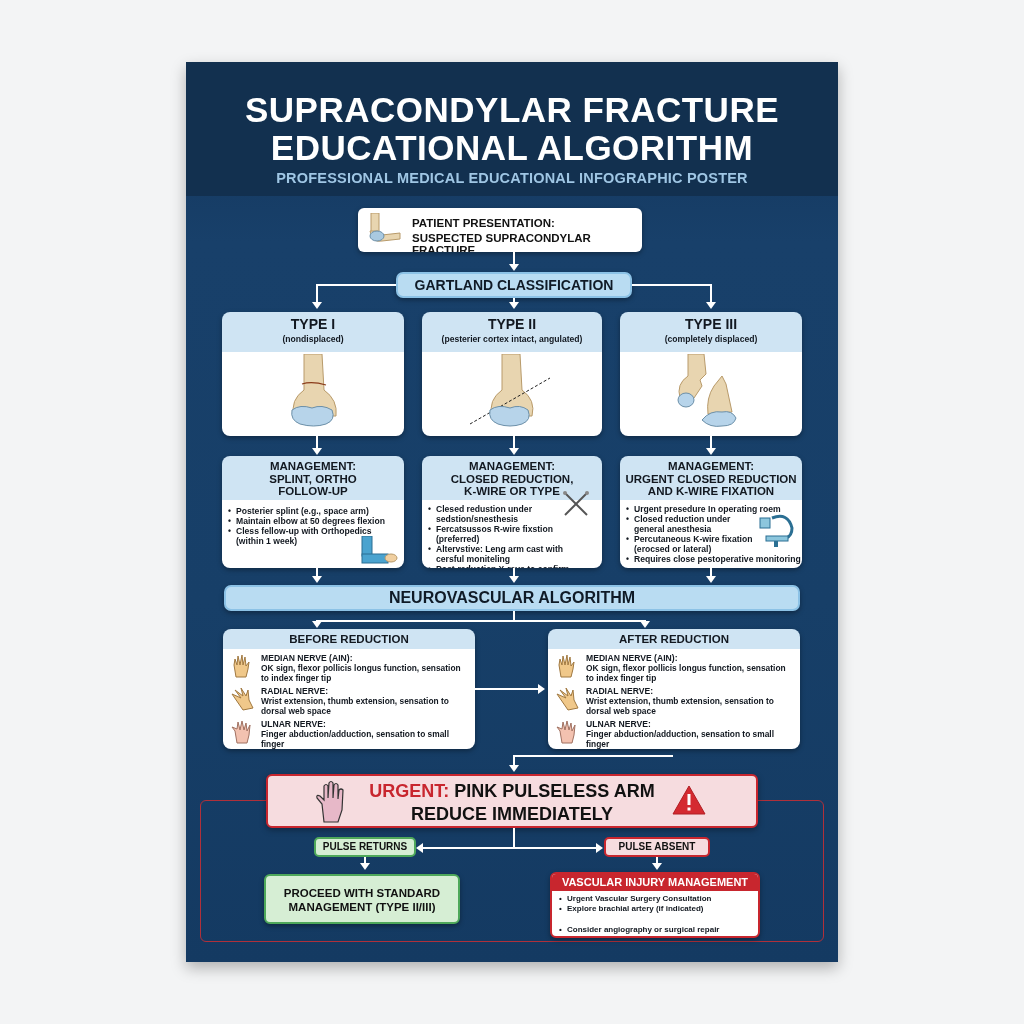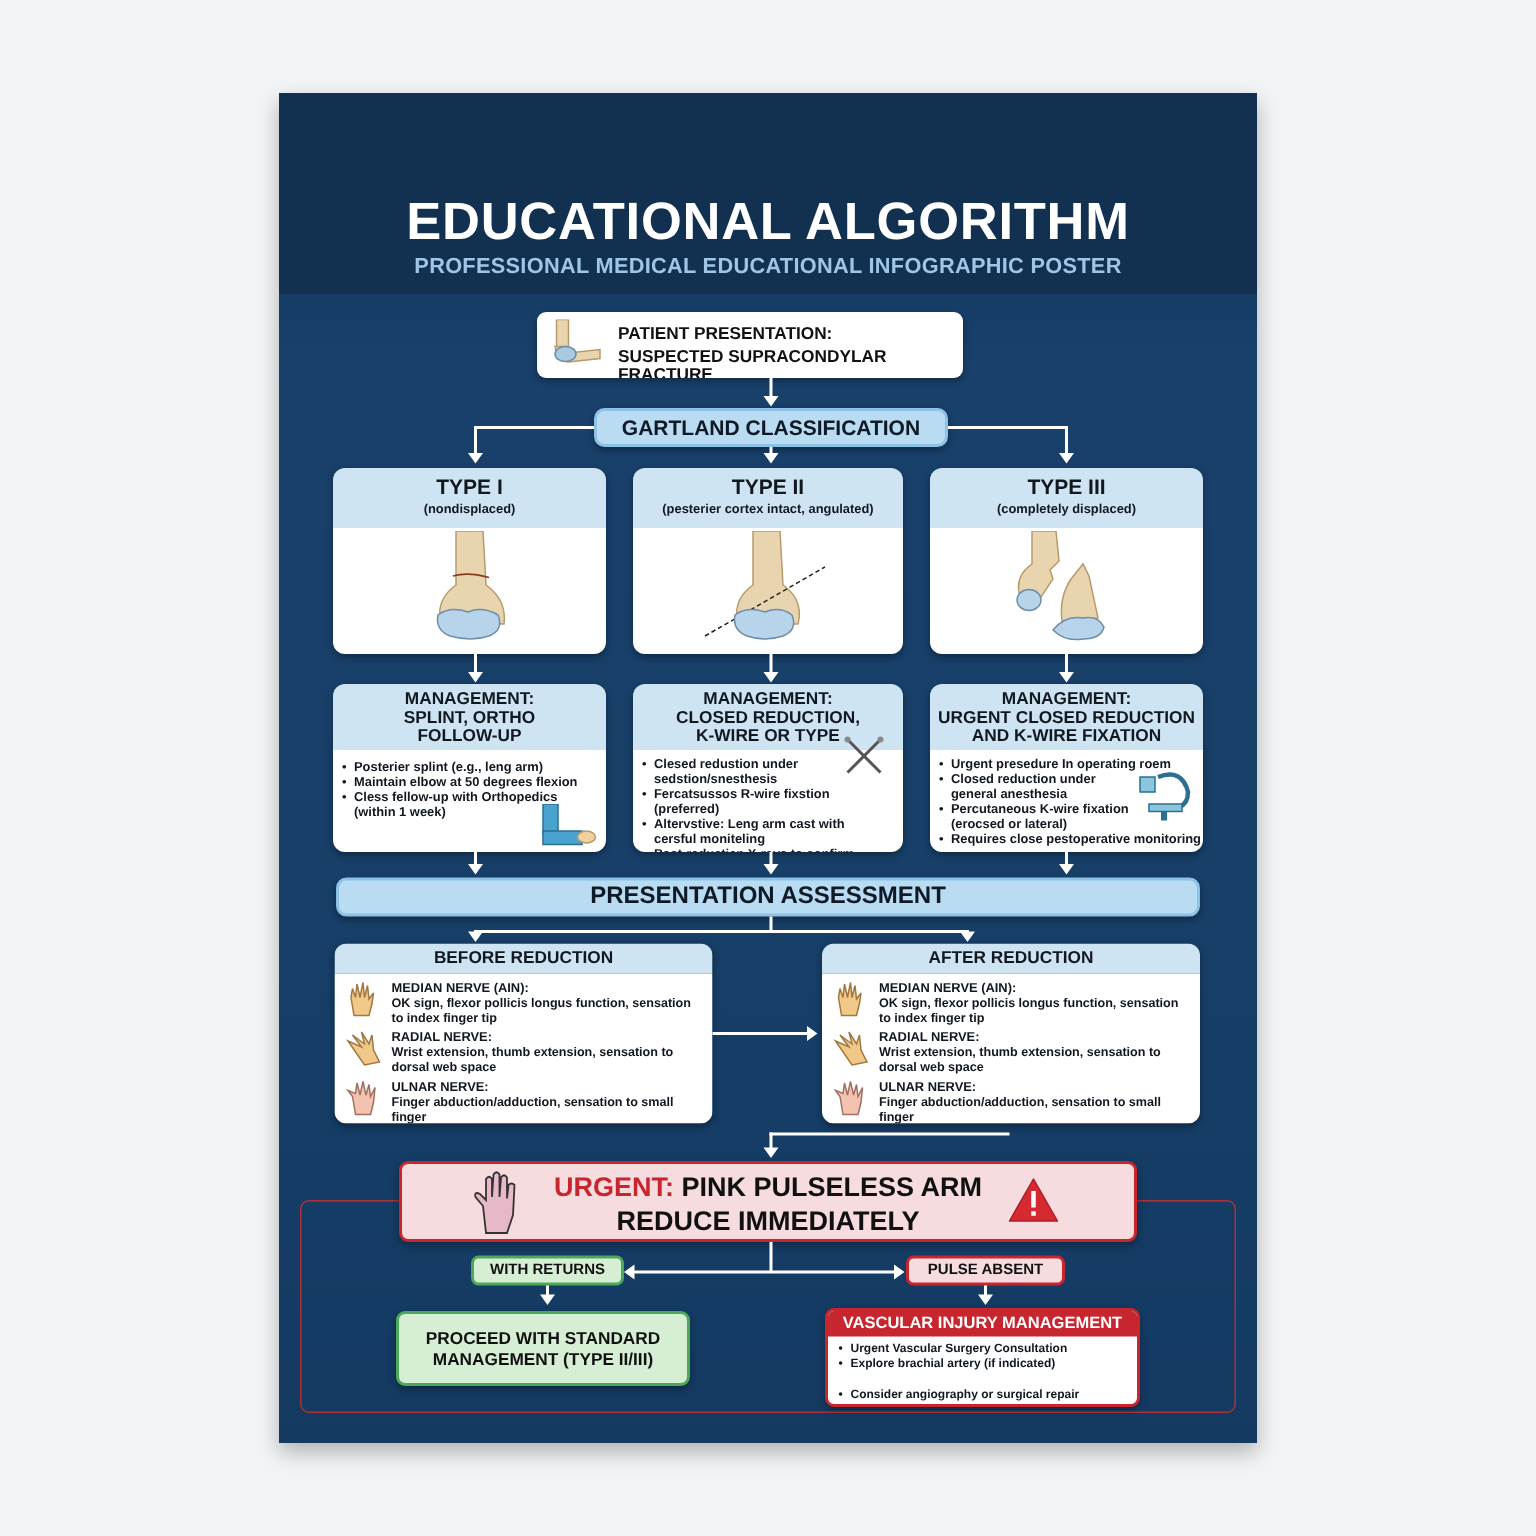--- a/index.html
+++ b/index.html
@@ -69,20 +69,21 @@
   .nerve-icon { width: 26px; height: 26px; flex: 0 0 26px; margin-right: 6px; }
   .nerve-name { font-size: 8.6px; font-weight: 700; color: #121820; line-height: 10px; }
   .nerve-desc { font-size: 8.4px; font-weight: 700; color: #121820; line-height: 10px; }
 </style>
 </head>
 <body>
 
 <div class="poster">
   <div class="poster-header"></div>
 
+  <div class="abs title" style="top:28px;">SUPRACONDYLAR FRACTURE</div>
   <div class="abs title" style="top:66px;">EDUCATIONAL ALGORITHM</div>
   <div class="abs subtitle">PROFESSIONAL MEDICAL EDUCATIONAL INFOGRAPHIC POSTER</div>
 
   <div class="box" style="left:172px; top:146px; width:284px; height:44px; background:#fff; border-radius:6px;">
     <svg class="abs" style="left:8px; top:5px;" width="36" height="34" viewBox="0 0 36 34">
       <rect x="5" y="0" width="8" height="20" fill="#e8d5b0" stroke="#b89a6a"></rect>
       <path d="M4 18 Q6 30 16 28 L34 26 L34 20 L16 22 Q12 22 12 18 Z" fill="#e8d5b0" stroke="#b89a6a"></path>
       <ellipse cx="11" cy="23" rx="7" ry="5" fill="#a9c9e0" stroke="#6b8fa8"></ellipse>
     </svg>
     <div class="abs" style="left:54px; top:9px; font-size:11.5px; font-weight:700; color:#111;">PATIENT PRESENTATION:</div>
@@ -154,21 +155,21 @@
   <div class="arrow" style="left:520px; top:386px;"></div>
 
   <div class="box" style="left:36px; top:394px; width:182px; height:112px;">
     <div class="box-head" style="height:44px; padding-top:4px; font-size:11.5px; line-height:12.5px;">
       <div>MANAGEMENT:</div>
       <div>SPLINT, ORTHO</div>
       <div>FOLLOW-UP</div>
     </div>
     <div class="box-body" style="height:68px; position:relative; padding:6px 5px;">
       <ul class="bullets">
-        <li>Posterier splint (e.g., leng arm)</li>
+        <li>Posterier splint (e.g., space arm)</li>
         <li>Maintain elbow at 50 degrees flexion</li>
         <li>Cless fellow-up with Orthopedics (within 1 week)</li>
       </ul>
       <svg class="abs" style="left:136px; top:36px;" width="40" height="30" viewBox="0 0 40 30">
         <rect x="4" y="0" width="10" height="20" fill="#4aa3cf" stroke="#2b6f93"></rect>
         <rect x="4" y="18" width="26" height="9" fill="#4aa3cf" stroke="#2b6f93"></rect>
         <ellipse cx="33" cy="22" rx="6" ry="4" fill="#f0cfa0" stroke="#b89a6a"></ellipse>
       </svg>
     </div>
   </div>
@@ -217,21 +218,21 @@
     </div>
   </div>
 
   <div class="line" style="left:130px; top:506px; width:2px; height:10px;"></div>
   <div class="arrow" style="left:126px; top:514px;"></div>
   <div class="line" style="left:327px; top:506px; width:2px; height:10px;"></div>
   <div class="arrow" style="left:323px; top:514px;"></div>
   <div class="line" style="left:524px; top:506px; width:2px; height:10px;"></div>
   <div class="arrow" style="left:520px; top:514px;"></div>
 
-  <div class="pill" style="left:38px; top:523px; width:576px; height:26px; font-size:16px; line-height:22px;">PRESENTATION ASSESSMENT</div>
+  <div class="pill" style="left:38px; top:523px; width:576px; height:26px; font-size:16px; line-height:22px;">NEUROVASCULAR ALGORITHM</div>
 
   <div class="line" style="left:327px; top:549px; width:2px; height:10px;"></div>
   <div class="line" style="left:130px; top:558px; width:330px; height:2px;"></div>
   <div class="arrow" style="left:126px; top:559px;"></div>
   <div class="arrow" style="left:454px; top:559px;"></div>
 
   <div class="box" style="left:37px; top:567px; width:252px; height:120px;">
     <div class="box-head" style="height:20px; font-size:11.5px; line-height:20px;">BEFORE REDUCTION</div>
     <div class="box-body" style="height:100px; padding:4px 6px;">
       <div class="nerve-row">
@@ -332,21 +333,21 @@
       <rect x="15.5" y="9" width="3" height="11" fill="#fff"></rect>
       <rect x="15.5" y="22.5" width="3" height="3" fill="#fff"></rect>
     </svg>
   </div>
 
   <div class="line" style="left:327px; top:766px; width:2px; height:20px;"></div>
   <div class="line" style="left:236px; top:785px; width:174px; height:2px;"></div>
   <div class="arrow-l" style="left:230px; top:781px;"></div>
   <div class="arrow-r" style="left:410px; top:781px;"></div>
 
-  <div class="abs" style="left:128px; top:775px; width:102px; height:20px; background:#d6eed4; border:2px solid #4ea85a; border-radius:5px; text-align:center; font-size:10px; font-weight:700; color:#111; line-height:16px;">WITH RETURNS</div>
+  <div class="abs" style="left:128px; top:775px; width:102px; height:20px; background:#d6eed4; border:2px solid #4ea85a; border-radius:5px; text-align:center; font-size:10px; font-weight:700; color:#111; line-height:16px;">PULSE RETURNS</div>
 
   <div class="abs" style="left:418px; top:775px; width:106px; height:20px; background:#f6dcdf; border:2px solid #c8262e; border-radius:5px; text-align:center; font-size:10px; font-weight:700; color:#111; line-height:16px;">PULSE ABSENT</div>
 
   <div class="line" style="left:178px; top:795px; width:2px; height:8px;"></div>
   <div class="arrow" style="left:174px; top:801px;"></div>
   <div class="line" style="left:470px; top:795px; width:2px; height:8px;"></div>
   <div class="arrow" style="left:466px; top:801px;"></div>
 
   <div class="abs" style="left:78px; top:812px; width:196px; height:50px; background:#d6eed4; border:2px solid #4ea85a; border-radius:6px; text-align:center; font-size:11.5px; font-weight:700; color:#111; padding-top:10px; line-height:14px; box-shadow:0 2px 5px rgba(0,0,0,0.35);">
     <div>PROCEED WITH STANDARD</div>

